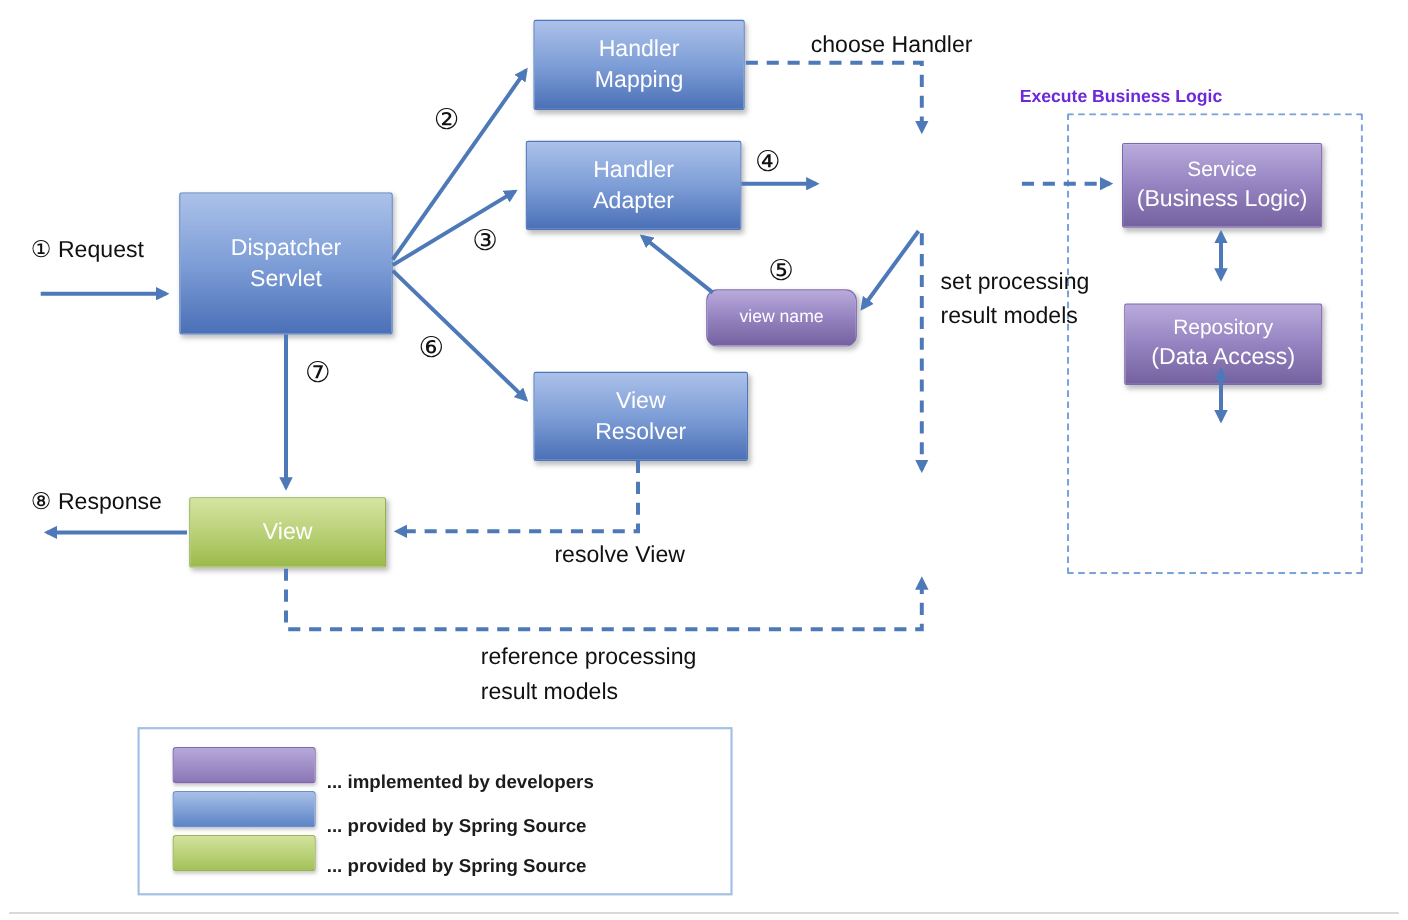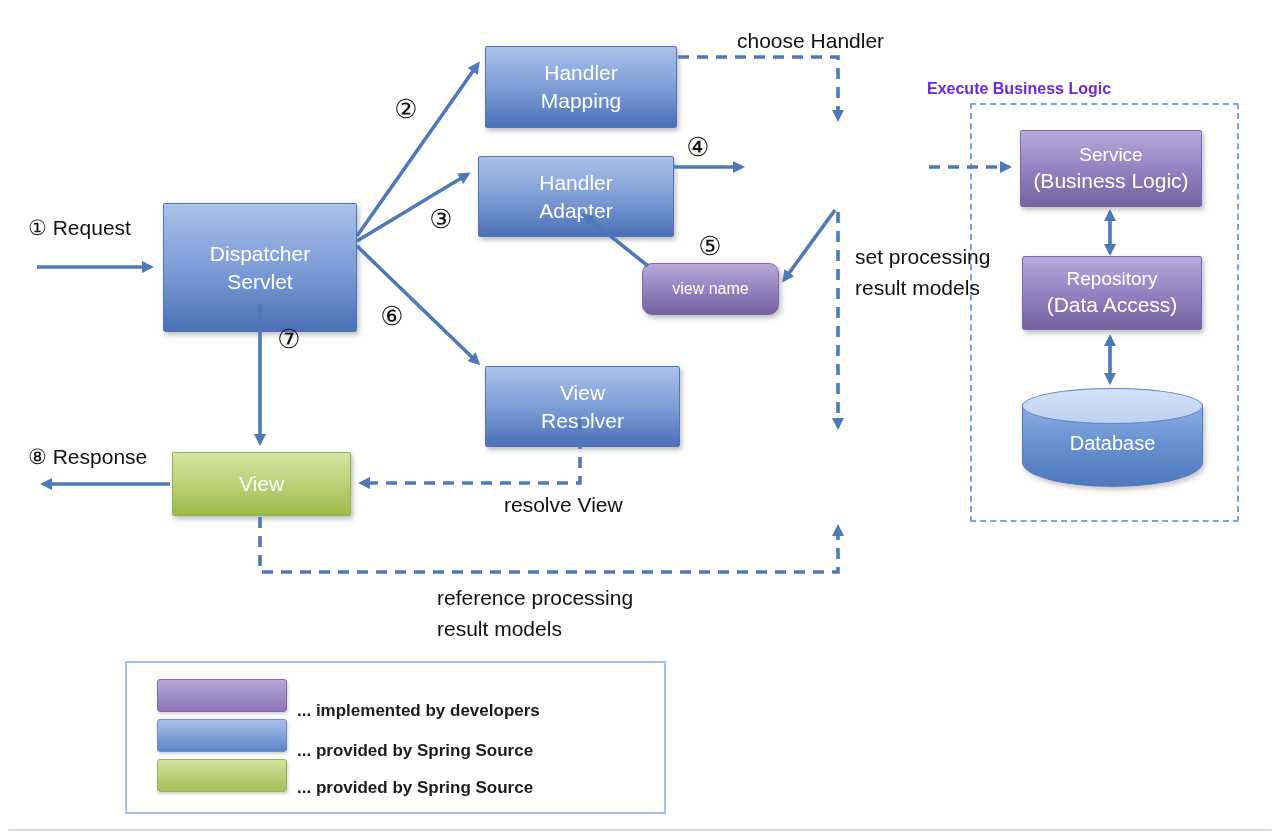--- a/index.html
+++ b/index.html
@@ -5,21 +5,21 @@
   html,body { margin:0; padding:0; background:#fff; }
   #stage {
     position:relative; width:1280px; height:836px; background:#ffffff;
     font-family:"Liberation Sans", sans-serif; overflow:hidden;
   }
   .box {
     position:absolute; display:flex; flex-direction:column; align-items:center;
     justify-content:center; text-align:center; color:#fff;
     box-shadow:2px 3px 5px rgba(110,110,110,.45); border-radius:2px;
   }
-  .blue   { background:linear-gradient(180deg,#abc1e9 0%,#7e9ed7 50%,#4b70b6 100%); border:1px solid #4f76bb;margin-top:28px; }
+  .blue   { background:linear-gradient(180deg,#abc1e9 0%,#7e9ed7 50%,#4b70b6 100%); border:1px solid #4f76bb; }
   .purple { background:linear-gradient(180deg,#b9aadc 0%,#9483c0 50%,#75619f 100%); border:1px solid #7d68ad; }
   .green  { background:linear-gradient(180deg,#d5e4a1 0%,#b7cf74 55%,#9cba4b 100%); border:1px solid #94b14a; }
   .rounded { border-radius:10px; }
   .box-label { font-size:21px; line-height:28px; }
   .small-label { font-size:16px; }
 
   
   .cylinder { position:absolute; }
   .cyl-body {
     position:absolute; left:0; right:0; top:16px; bottom:0;
@@ -96,30 +96,25 @@
 
   <div class="box purple" style="left:1020px; top:130px; width:180px; height:75px">
     <div class="box-label" style="font-size:19px; line-height:24px">Service</div>
     <div class="box-label sub">(Business Logic)</div>
   </div>
 
   <div class="box purple rounded" style="left:642px; top:263px; width:135px; height:50px">
     <div class="box-label small-label">view name</div>
   </div>
 
-  <div class="box purple" style="left:1022px; top:256px; width:178px; height:72px">
+  <div class="box purple" style="left:1022px; top:276px; width:178px; height:72px">
     <div class="box-label" style="font-size:19px; line-height:24px">Repository</div>
     <div class="box-label sub">(Data Access)</div>
   </div>
 
-  <div class="cylinder" style="left:1022px; top:388px; width:181px; height:99px">
-    <div class="cyl-body"></div>
-    <div class="cyl-top"></div>
-    <div class="cyl-label">Database</div>
-  </div>
 
   <div class="box blue" style="left:485px; top:338px; width:193px; height:79px">
     <div class="box-label">
       <div>View</div>
       <div>Resolver</div>
     </div>
   </div>
 
   <div class="box green" style="left:172px; top:452px; width:177px; height:62px">
     <div class="box-label">View</div>

